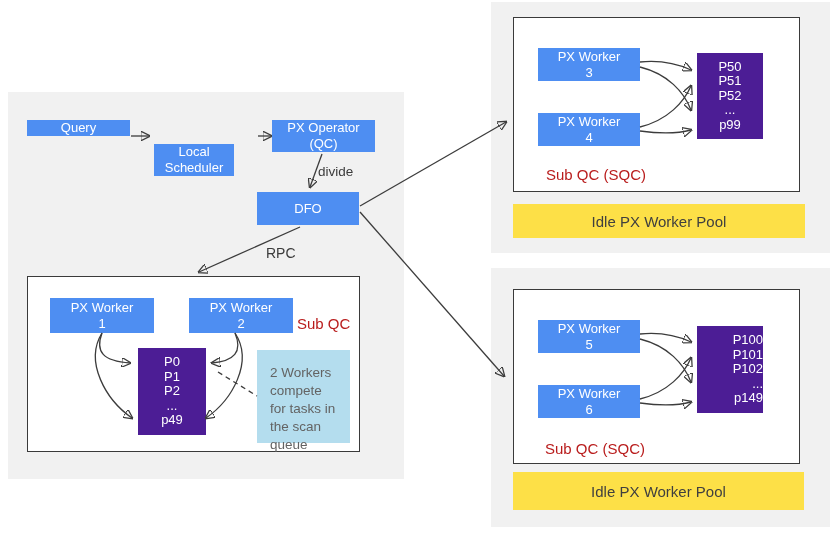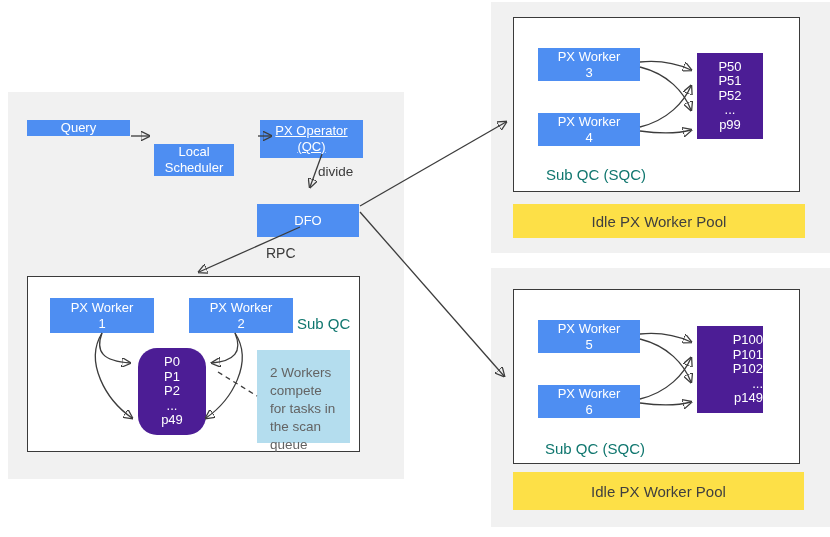--- a/index.html
+++ b/index.html
@@ -21,21 +21,21 @@
   }
   .pool{
     position:absolute;background:#fde047;color:#3f3f3f;
     display:flex;align-items:center;justify-content:center;font-size:15px;
   }
   .note{
     position:absolute;background:#b4ddee;color:#636363;
     font-size:13.5px;line-height:18px;white-space:pre-line;
     padding:14px 4px 4px 13px;box-sizing:border-box;
   }
-  .lbl{position:absolute;color:#0f766e;font-size:15px;white-space:nowrap;}
+  .lbl{position:absolute;color:#b91c1c;font-size:15px;white-space:nowrap;}
   .lbl-sm{position:absolute;color:#3b3b3b;font-size:13.5px;white-space:nowrap;}
   svg.lines{position:absolute;left:0;top:0;pointer-events:none;}
   svg.lines path, svg.lines line{stroke:#3c3c3c;stroke-width:1.3;fill:none;}
 </style>
 </head>
 <body>
 
 <div class="canvas">
 
   <div class="panel" style="left:8px;top:92px;width:396px;height:387px;"></div>
@@ -55,29 +55,29 @@
 
   <div class="note" style="left:257px;top:350px;width:93px;height:93px;">2 Workers
 compete
 for tasks in
 the scan
 queue</div>
 
   <div class="bluebox" style="left:27px;top:120px;width:103px;height:16px;">Query</div>
   <div class="bluebox" style="left:154px;top:120px;width:80px;height:32px;margin-top:24px;">Local
 Scheduler</div>
-  <div class="bluebox" style="left:260px;top:120px;width:103px;height:38px;text-decoration:underline;">PX Operator
+  <div class="bluebox" style="left:272px;top:120px;width:103px;height:32px;">PX Operator
 (QC)</div>
-  <div class="bluebox" style="left:257px;top:192px;width:102px;height:33px;margin-top:12px;">DFO</div>
+  <div class="bluebox" style="left:257px;top:192px;width:102px;height:33px;">DFO</div>
 
   <div class="bluebox" style="left:50px;top:298px;width:104px;height:35px;">PX Worker
 1</div>
   <div class="bluebox" style="left:189px;top:298px;width:104px;height:35px;">PX Worker
 2</div>
-  <div class="queue" style="left:138px;top:348px;width:68px;height:87px;border-radius:19px;">
+  <div class="queue" style="left:138px;top:348px;width:68px;height:87px;">
     <div>P0</div>
     <div>P1</div>
     <div>P2</div>
     <div>...</div>
     <div>p49</div>
   </div>
 
   <div class="bluebox" style="left:538px;top:48px;width:102px;height:33px;">PX Worker
 3</div>
   <div class="bluebox" style="left:538px;top:113px;width:102px;height:33px;">PX Worker

